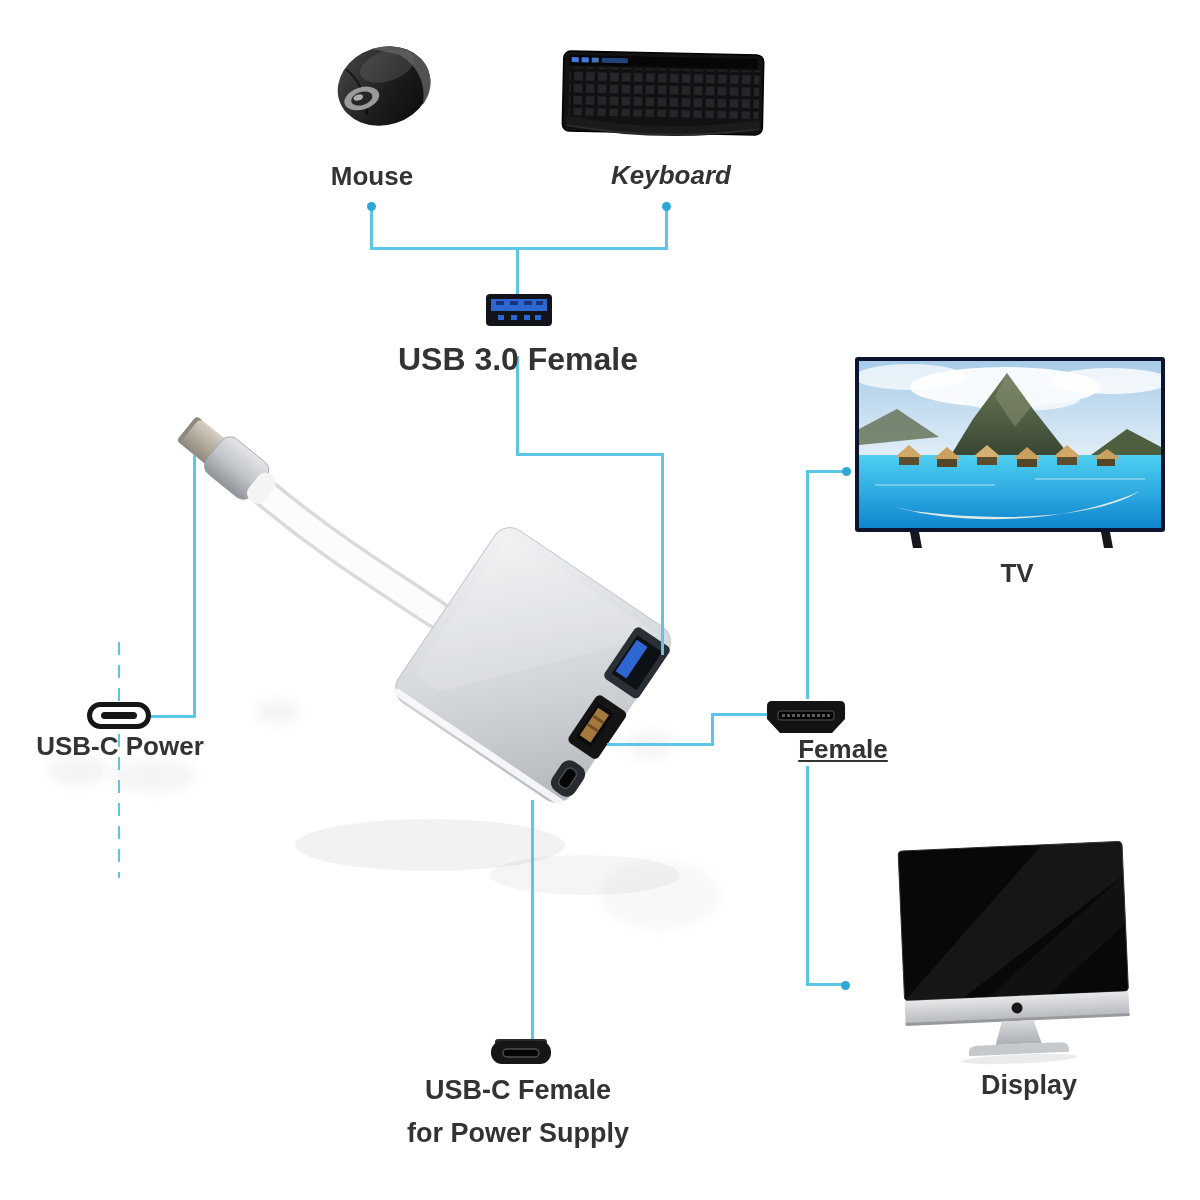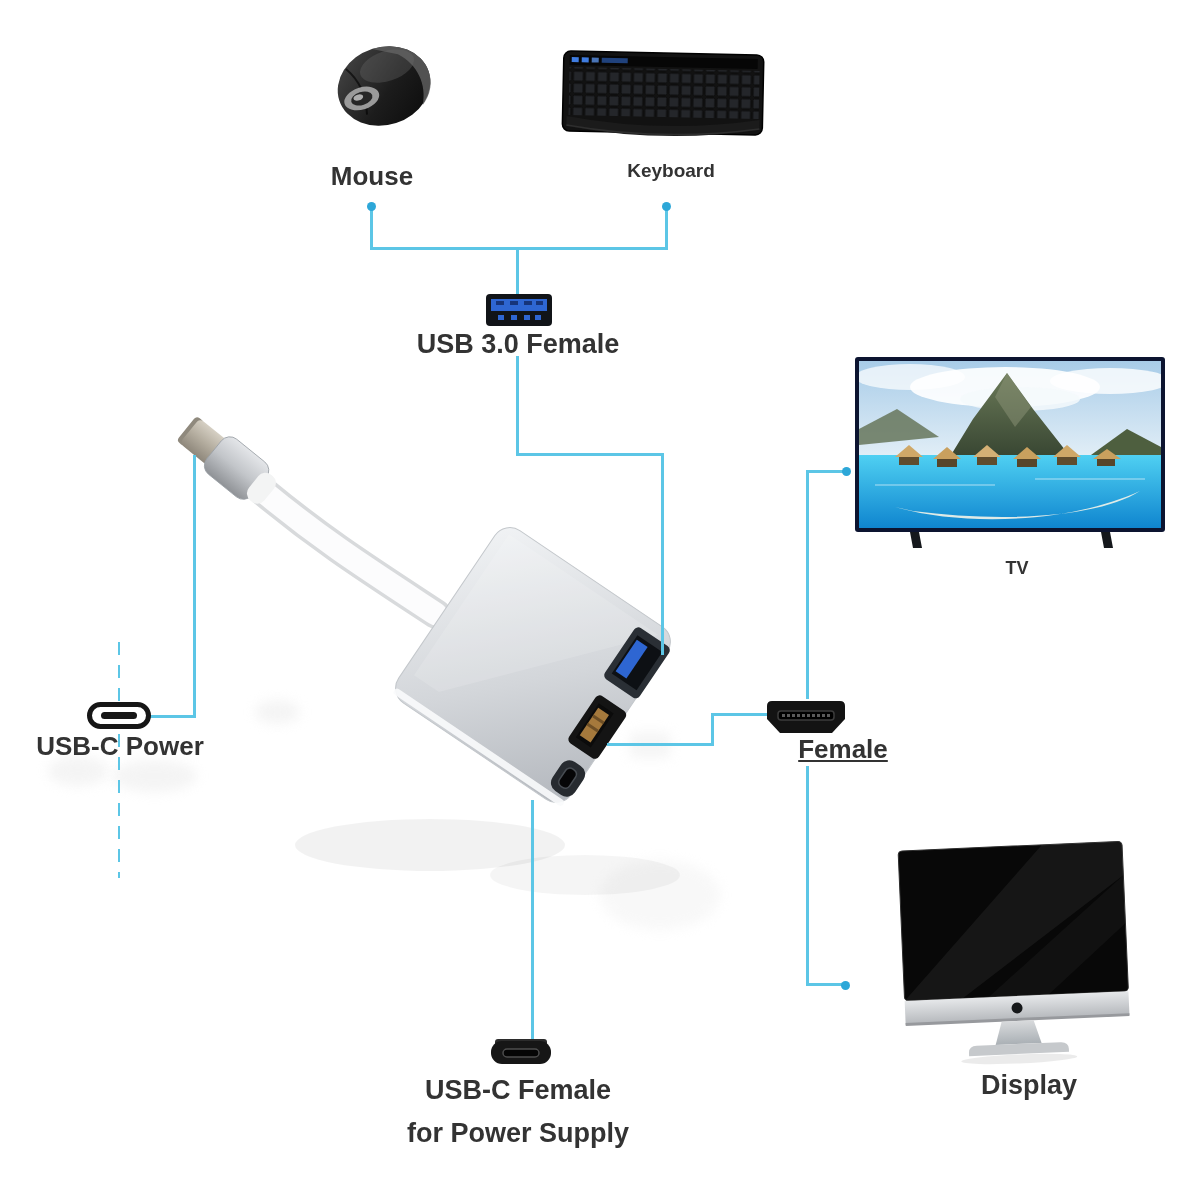--- a/index.html
+++ b/index.html
@@ -239,22 +239,22 @@
     <path d="M 17 16.5 H 65" stroke="#5a5a5a" stroke-width="3" stroke-dasharray="3 2"></path>
   </svg>
 
   <svg style="left:491px;top:1039px;" width="60" height="25" viewBox="0 0 60 25">
     <rect x="4" y="0" width="52" height="7" rx="3" fill="#2b2b2b"></rect>
     <rect x="0" y="2" width="60" height="23" rx="11" fill="#161616"></rect>
     <rect x="12" y="10" width="36" height="8" rx="4" fill="#050505" stroke="#4d4d4d" stroke-width="1.5"></rect>
   </svg>
 
   <div class="lbl" style="left:372px;top:161px;font-size:26px;">Mouse</div>
-  <div class="lbl" style="left:671px;top:160px;font-size:19px;">Keyboard</div>
-  <div class="lbl" style="left:518px;top:329px;font-size:27px;">USB 3.0 Female</div>
+  <div class="lbl" style="left:671px;top:160px;font-size:26px;font-style:italic;">Keyboard</div>
+  <div class="lbl" style="left:518px;top:341px;font-size:32px;">USB 3.0 Female</div>
   <div class="lbl" style="left:120px;top:731px;font-size:26px;">USB-C Power</div>
   <div class="lbl" style="left:843px;top:734px;font-size:26px;text-decoration:underline;">Female</div>
-  <div class="lbl" style="left:1017px;top:558px;font-size:18px;">TV</div>
+  <div class="lbl" style="left:1017px;top:558px;font-size:26px;">TV</div>
   <div class="lbl" style="left:1029px;top:1070px;font-size:27px;">Display</div>
   <div class="lbl" style="left:518px;top:1075px;font-size:27px;">USB-C Female</div>
   <div class="lbl" style="left:518px;top:1118px;font-size:27px;">for Power Supply</div>
 
 </div>
 
 </body></html>

